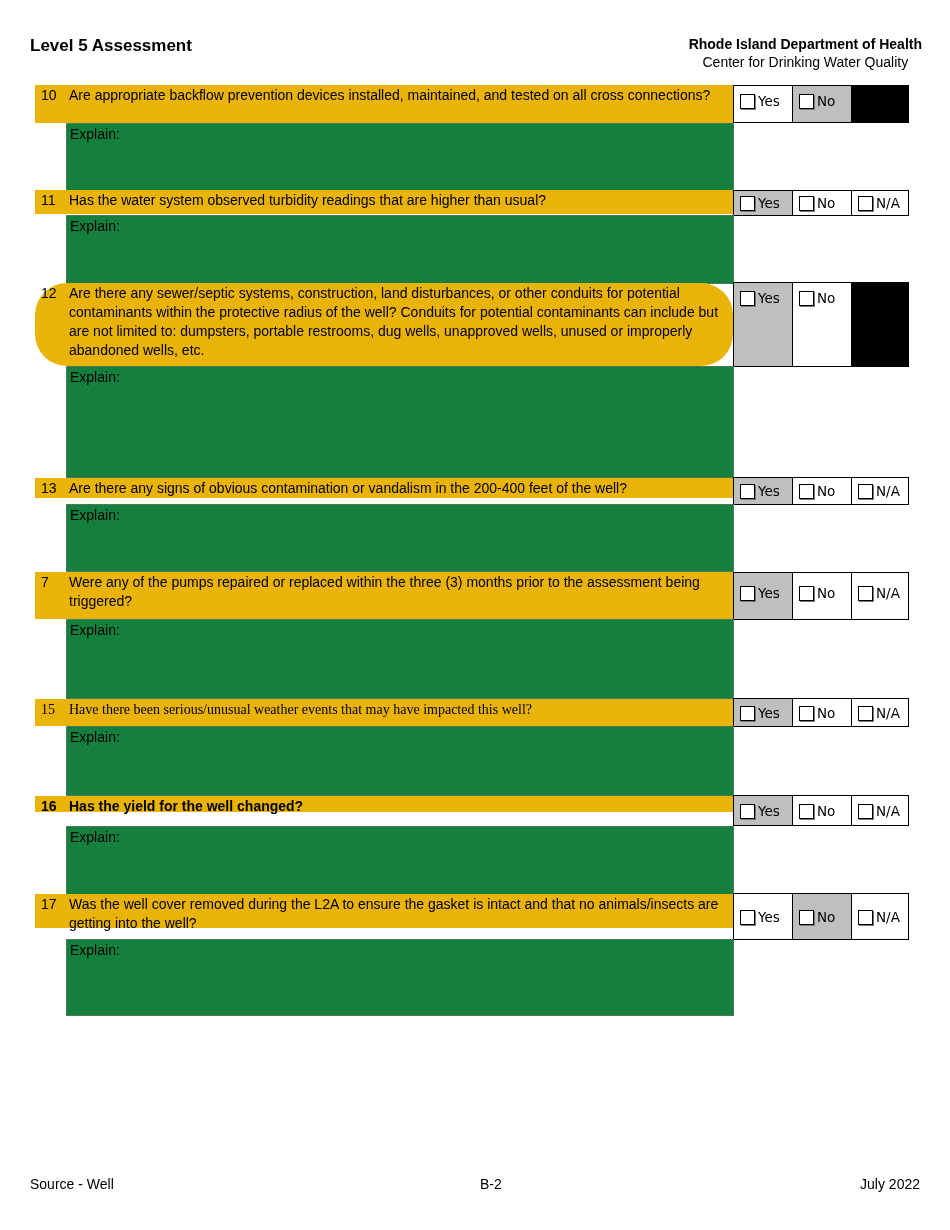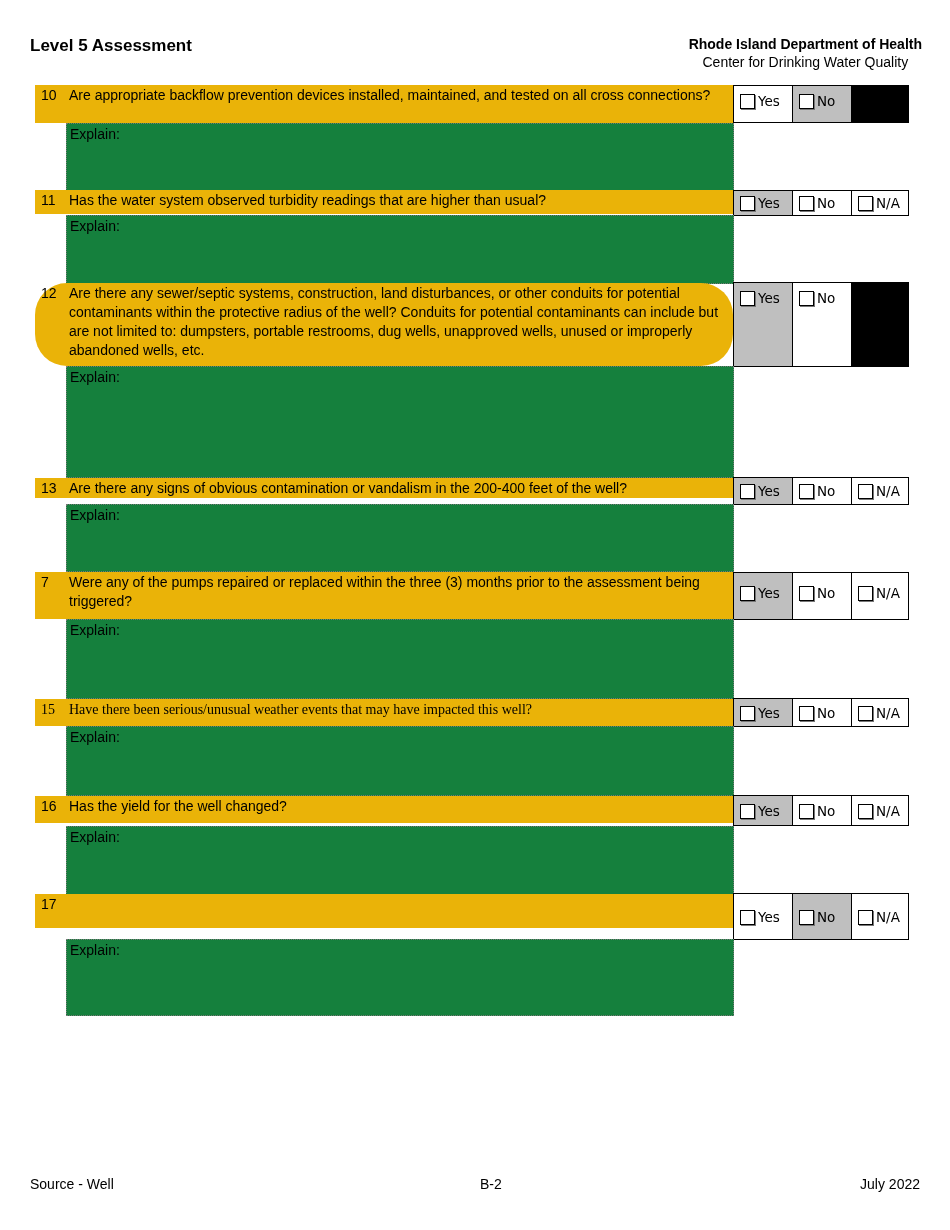--- a/index.html
+++ b/index.html
@@ -157,21 +157,21 @@
     </div>
   <div class="cell">
       <span class="cb"></span>
       <span>N/A</span>
     </div>
 </div>
 <div class="explain" style="top:726px;height:68px;">
   <span class="lbl">Explain:</span>
 </div>
 
-<div class="q" style="top:796px;height:27px;">
+<div class="q" style="top:796px;height:16px;font-weight:bold;">
   <span class="num">16</span>
   <span class="text">Has the yield for the well changed?</span>
 </div>
 <div class="ans" style="top:795px;height:31px;">
   <div class="cell shaded">
       <span class="cb"></span>
       <span>Yes</span>
     </div>
   <div class="cell">
       <span class="cb"></span>
@@ -181,20 +181,21 @@
       <span class="cb"></span>
       <span>N/A</span>
     </div>
 </div>
 <div class="explain" style="top:826px;height:67px;">
   <span class="lbl">Explain:</span>
 </div>
 
 <div class="q" style="top:894px;height:34px;">
   <span class="num">17</span>
+  <span class="text">Was the well cover removed during the L2A to ensure the gasket is intact and that no animals/insects are getting into the well?</span>
 </div>
 <div class="ans center" style="top:893px;height:47px;">
   <div class="cell">
       <span class="cb"></span>
       <span>Yes</span>
     </div>
   <div class="cell shaded">
       <span class="cb"></span>
       <span>No</span>
     </div>

